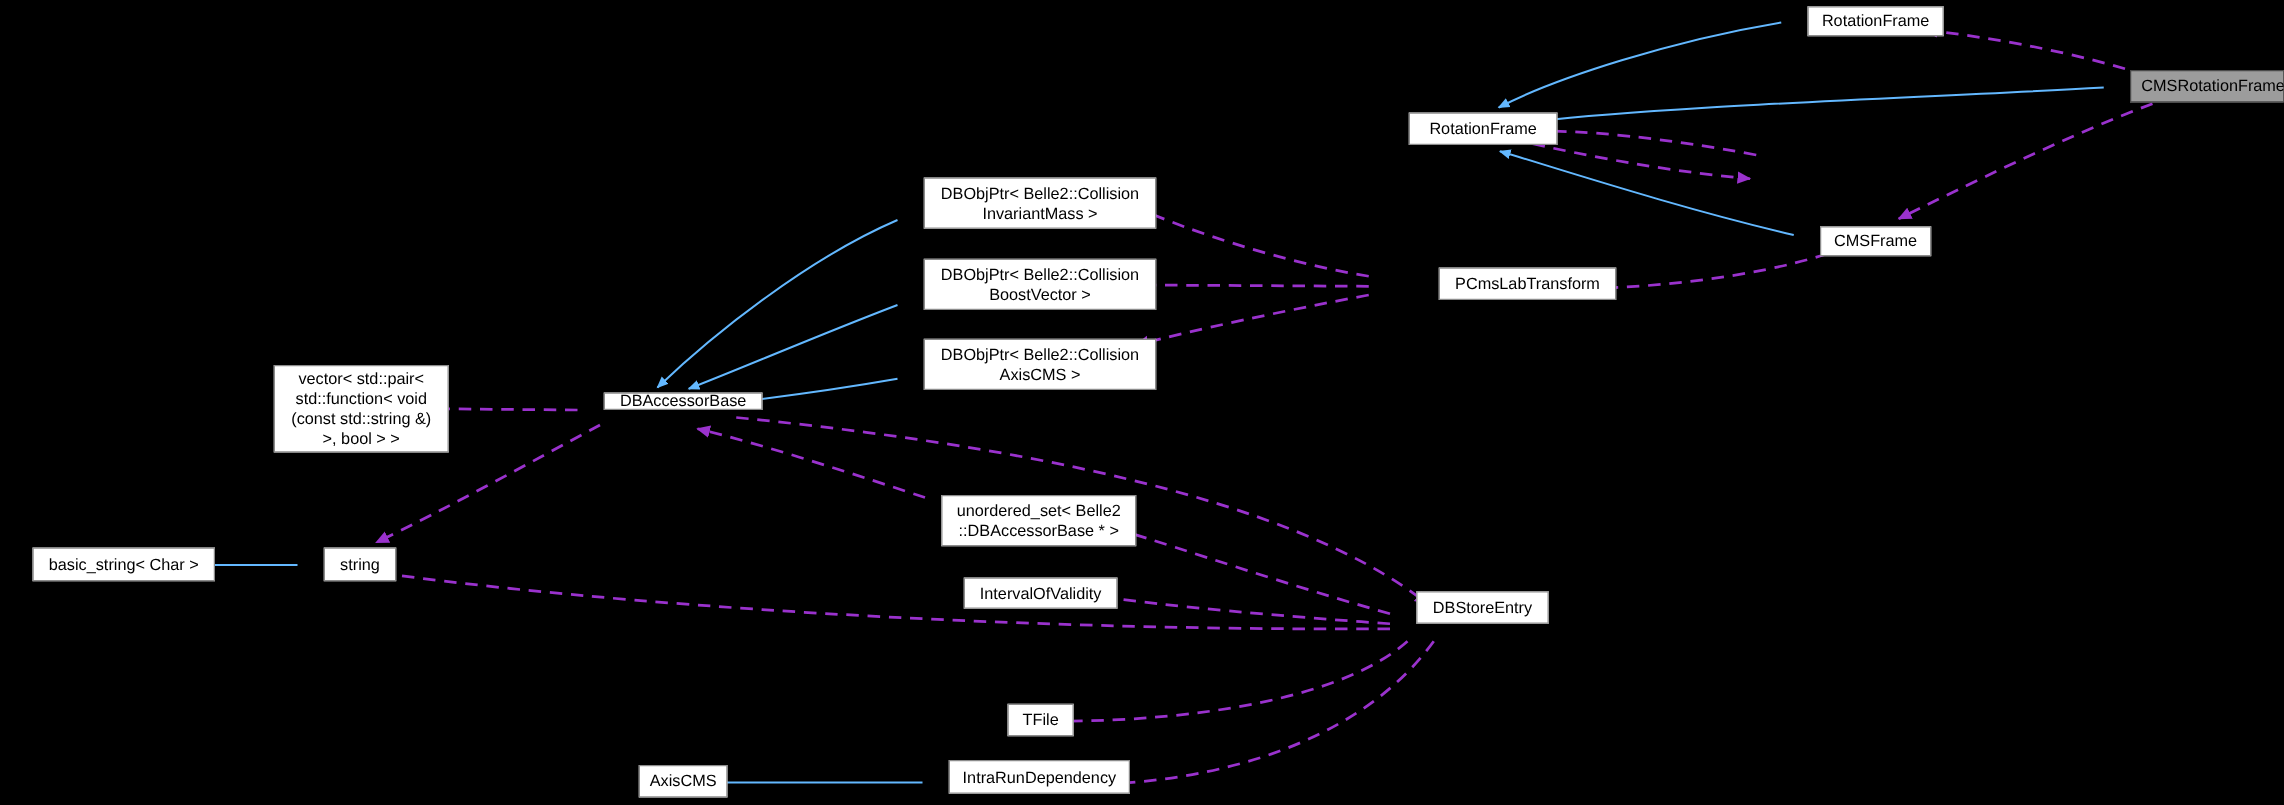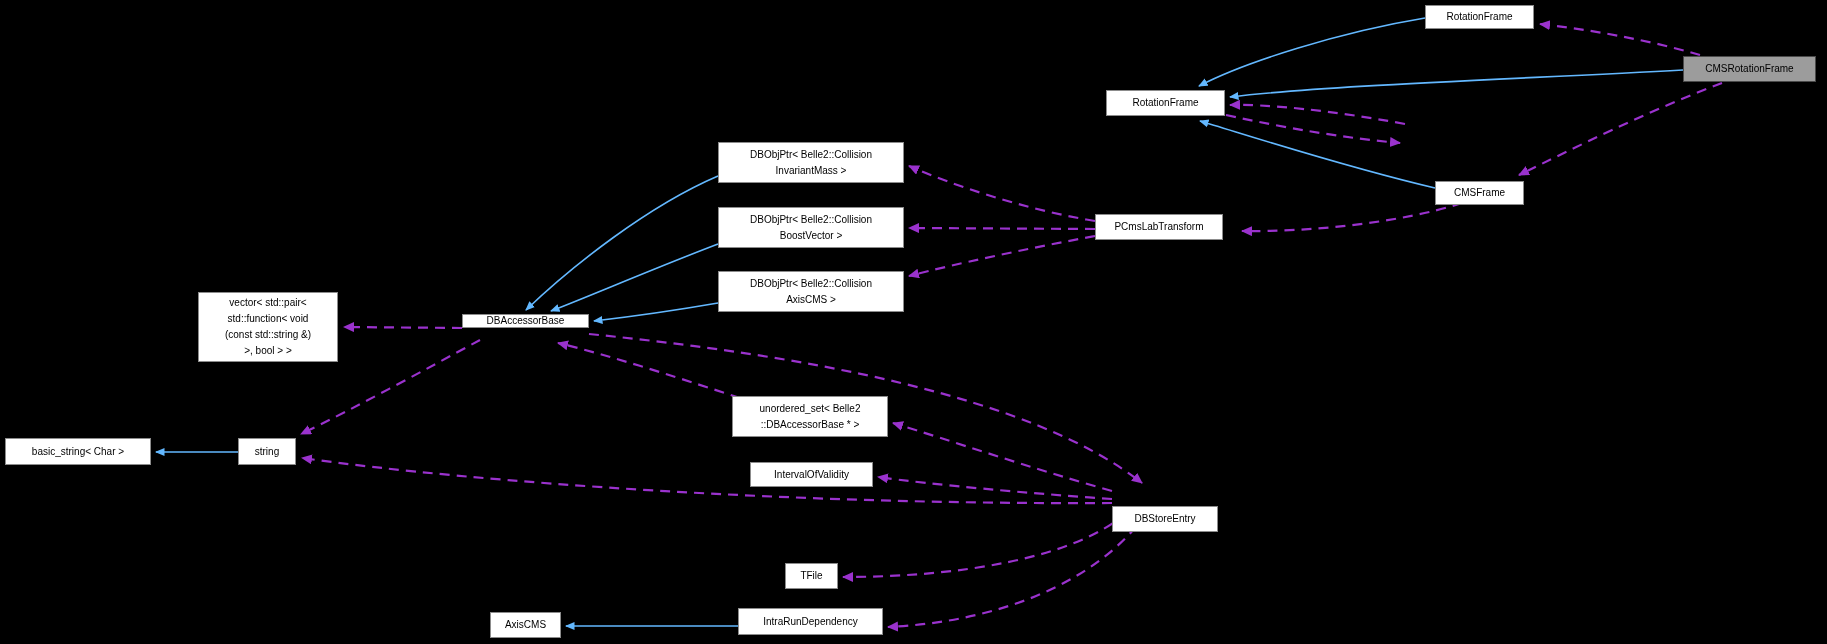--- a/index.html
+++ b/index.html
@@ -22,28 +22,29 @@
   }
   #edges{position:absolute;left:0;top:0;width:1827px;height:644px;}
   .e-inh{stroke:var(--inh);stroke-width:1.6;fill:none;}
   .e-col{stroke:var(--col);stroke-width:2.2;fill:none;stroke-dasharray:10 7;}
   .node{
     position:absolute;
     box-sizing:border-box;
     background:var(--node-fill);
     border:1.5px solid var(--node-border);
     color:var(--text);
-    font-size:10px;
+    font-size:13px;
     line-height:16px;
     display:flex;
     align-items:center;
     justify-content:center;
     text-align:center;
     white-space:pre-line;
     cursor:pointer;
+    margin-left:21px;
   }
   .node.hl{
     background:var(--hl-fill);
     border-color:var(--hl-border);
     cursor:default;
   }
   .node.plain{cursor:default;}
 </style>
 </head>
 <body>
@@ -90,21 +91,21 @@
 
   <div class="node" style="left:1425px;top:5px;width:109px;height:24px">RotationFrame</div>
 
   <div class="node hl" style="left:1683px;top:56px;width:133px;height:26px">CMSRotationFrame</div>
 
   <div class="node" style="left:1106px;top:90px;width:119px;height:26px">RotationFrame</div>
 
 
   <div class="node" style="left:1435px;top:181px;width:89px;height:24px">CMSFrame</div>
 
-  <div class="node" style="left:1095px;top:214px;width:128px;height:26px">PCmsLabTransform</div>
+  <div class="node" style="left:1130px;top:214px;width:142px;height:26px">PCmsLabTransform</div>
 
   <div class="node" style="left:718px;top:142px;width:186px;height:41px">DBObjPtr&lt; Belle2::Collision
 InvariantMass &gt;</div>
 
   <div class="node" style="left:718px;top:207px;width:186px;height:41px">DBObjPtr&lt; Belle2::Collision
 BoostVector &gt;</div>
 
   <div class="node" style="left:718px;top:271px;width:186px;height:41px">DBObjPtr&lt; Belle2::Collision
 AxisCMS &gt;</div>
 
@@ -117,21 +118,21 @@
 
   <div class="node plain" style="left:5px;top:438px;width:146px;height:27px">basic_string&lt; Char &gt;</div>
 
   <div class="node plain" style="left:238px;top:438px;width:58px;height:27px">string</div>
 
   <div class="node plain" style="left:732px;top:396px;width:156px;height:41px">unordered_set&lt; Belle2
 ::DBAccessorBase * &gt;</div>
 
   <div class="node" style="left:750px;top:462px;width:123px;height:25px">IntervalOfValidity</div>
 
-  <div class="node" style="left:1112px;top:506px;width:106px;height:26px">DBStoreEntry</div>
+  <div class="node" style="left:1112px;top:473px;width:106px;height:26px">DBStoreEntry</div>
 
   <div class="node" style="left:785px;top:563px;width:53px;height:26px">TFile</div>
 
   <div class="node" style="left:490px;top:612px;width:71px;height:26px">AxisCMS</div>
 
   <div class="node" style="left:738px;top:608px;width:145px;height:27px">IntraRunDependency</div>
 
 </div>
 
 </body></html>

